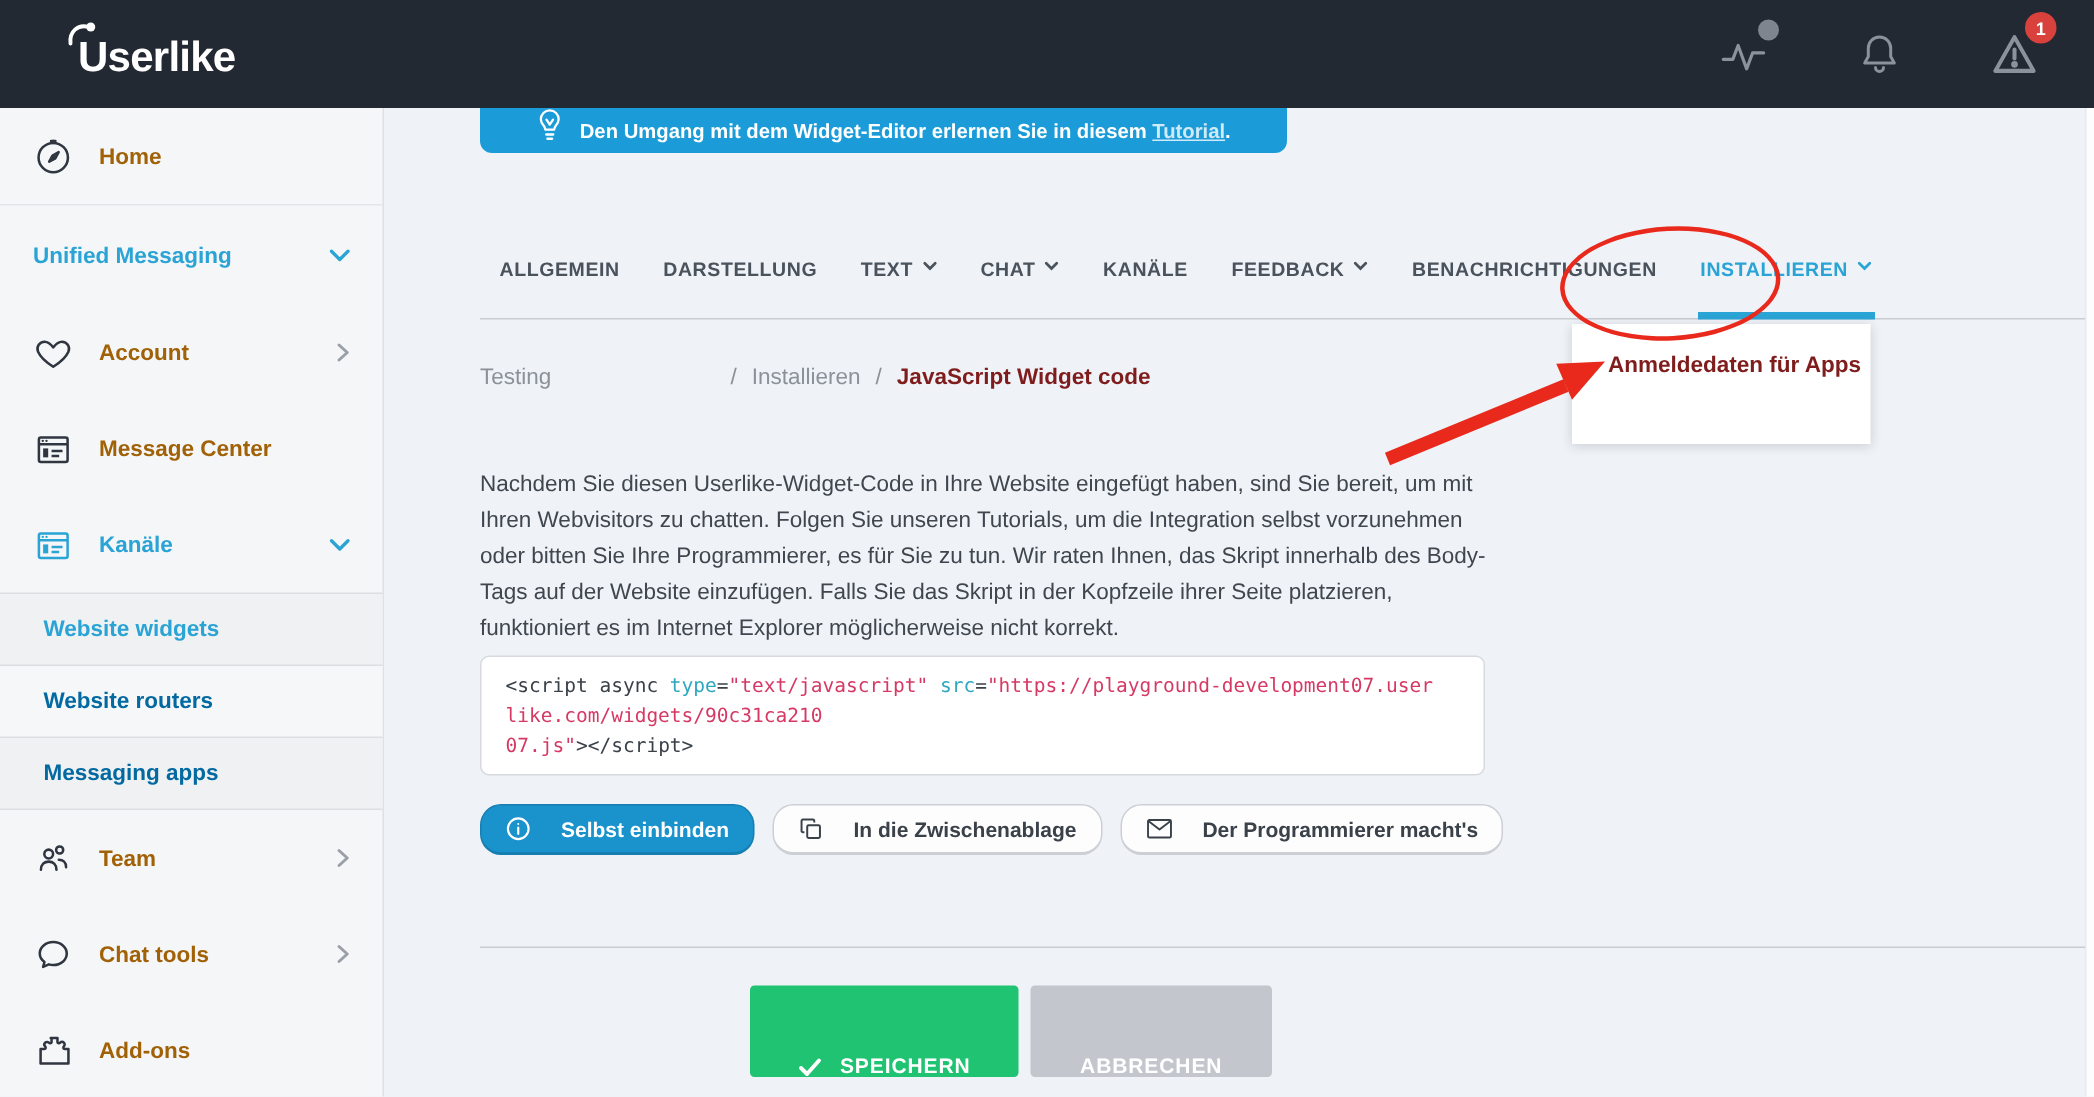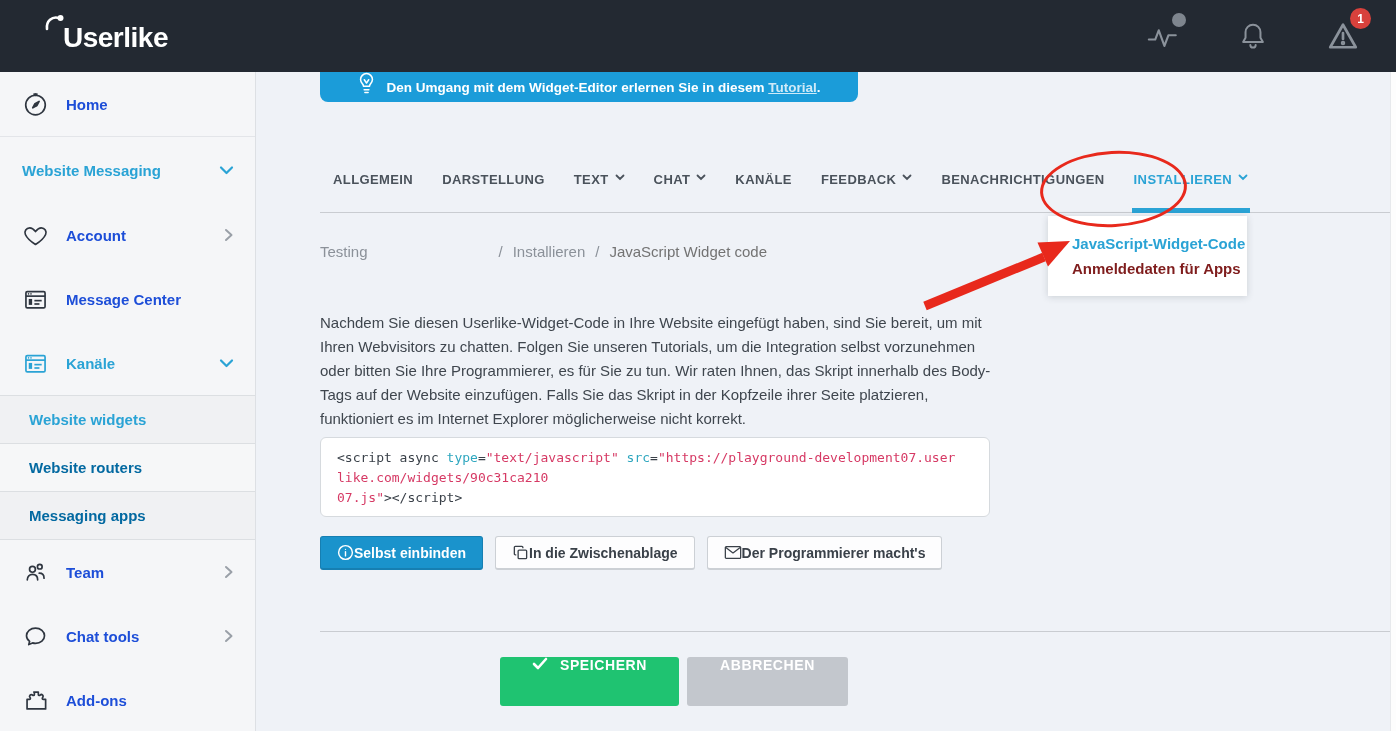--- a/index.html
+++ b/index.html
@@ -2,31 +2,31 @@
 <html><head>
 <meta charset="utf-8">
 <style>
   * { margin:0; padding:0; box-sizing:border-box; }
   html,body { width:1396px; height:731px; overflow:hidden; font-family:"Liberation Sans", sans-serif; background:#eff2f7; }
 
   
   .header { position:absolute; left:0; top:0; width:1396px; height:72px; background:#232932; z-index:20; }
   .logo { position:absolute; left:24px; top:14px; width:180px; height:44px; cursor:pointer; }
   .logo-hook { position:absolute; left:20px; top:-1px; }
-  .logo-text { position:absolute; left:39px; top:8px; color:#fff; font-size:28px; font-weight:700; letter-spacing:-0.5px; }
+  .logo-text { position:absolute; left:28px; top:8px; color:#fff; font-size:28px; font-weight:700; letter-spacing:-0.5px; }
   .hicons { position:absolute; right:34px; top:0; height:72px; display:flex; align-items:center; gap:52px; }
   .hicon { position:relative; width:38px; height:38px; display:flex; align-items:center; justify-content:center; cursor:pointer; color:#8b929b; }
   .hicon .dot { position:absolute; right:-4px; top:-4px; width:14px; height:14px; border-radius:50%; background:#7e858e; }
   .hicon .badge { position:absolute; right:-9px; top:-9px; min-width:21px; height:21px; border-radius:11px; background:#d8413c; color:#fff; font-size:12px; font-weight:700; display:flex; align-items:center; justify-content:center; }
 
   
   .sidebar { position:absolute; left:0; top:72px; width:256px; height:659px; background:#f5f6f8; border-right:1px solid #dde0e4; z-index:10; }
   .sb-item { position:relative; display:flex; align-items:center; height:64px; padding-left:22px; cursor:pointer; }
   .sb-item .sb-ico { width:27px; height:27px; margin-right:17px; color:#2f3640; flex:0 0 27px; }
-  .sb-item .sb-label { font-size:15px; font-weight:600; color:#1d4ed8; }
+  .sb-item .sb-label { font-size:15px; font-weight:600; color:#a16207; }
   .sb-item.teal .sb-label, .sb-item.teal .sb-ico { color:#2aa3d5; }
   .sb-item .chev { position:absolute; right:21px; top:50%; transform:translateY(-50%); }
   .sb-sect { height:66px; }
   .sb-home { height:65px; border-bottom:1px solid #e3e5e9; }
   .sb-sub { border-top:1px solid #dcdfe2; }
   .sb-subitem { display:flex; align-items:center; height:48px; padding-left:29px; cursor:pointer; background:#f0f1f3; border-bottom:1px solid #dcdfe2; }
   .sb-subitem.mid { background:#f6f7f8; }
   .sb-subitem .sb-sublabel { font-size:15px; font-weight:700; color:#0369a1; }
   .sb-subitem.teal .sb-sublabel { color:#2aa3d5; }
 
@@ -44,39 +44,39 @@
   .tab.active { color:#2aa3d5; }
   .tab.active .tchev { color:#2aa3d5; }
   .tab.active::after { content:""; position:absolute; left:-2px; right:-2px; bottom:0; height:5px; background:#2aa3d5; }
 
   .dropdown { position:absolute; left:792px; top:144px; width:199px; height:80px; background:#fff; box-shadow:0 1px 7px rgba(40,50,60,0.18); padding:15px 0 0 24px; z-index:6; }
   .dd-item { font-size:15px; font-weight:700; line-height:25px; color:#7f1d1d; cursor:pointer; white-space:nowrap; }
   .dd-item.teal { color:#2aa3d5; }
 
   .breadcrumb { position:absolute; left:64px; top:171px; width:447px; display:flex; align-items:center; font-size:15px; color:#8b9199; }
   .bc-right { margin-left:auto; display:flex; gap:10px; align-items:center; }
-  .bc-current { color:#737373; font-weight:400; cursor:pointer; }
+  .bc-current { color:#7f1d1d; font-weight:700; cursor:pointer; }
   .bc-link { cursor:pointer; }
 
   .bodytext { position:absolute; left:64px; top:239px; width:672px; font-size:15px; line-height:24px; color:#3f464e; }
 
   .codebox { position:absolute; left:64px; top:365px; width:670px; height:80px; background:#fff; border:1px solid #d6dade; border-radius:6px; padding:10px 16px; font-family:"DejaVu Sans Mono", monospace; font-size:13px; line-height:20px; overflow:hidden; white-space:nowrap; }
   .c-tag { color:#3a4149; }
   .c-attr { color:#2fa7bf; }
   .c-str { color:#d63964; }
 
   .actions { position:absolute; left:64px; top:464px; display:flex; gap:12px; }
-  .btn { height:34px; display:flex; align-items:center; gap:0; padding:0 16px; font-size:14px; font-weight:600; border-radius:3px; cursor:pointer; white-space:nowrap; }
+  .btn { height:34px; display:flex; align-items:center; gap:20px; padding:0 16px; font-size:14px; font-weight:600; border-radius:14px; cursor:pointer; white-space:nowrap; }
   .btn-blue { background:#1a93cc; color:#fff; border:1px solid #167fb2; border-bottom-width:2px; }
   .btn-ghost { background:#fdfdfe; color:#3a4149; border:1px solid #ccd0d5; border-bottom-width:2px; }
 
   .divider2 { position:absolute; left:64px; right:0; top:559px; border-top:1px solid #c9ccd1; }
 
   .footer-actions { position:absolute; left:244px; top:585px; display:flex; gap:8px; }
-  .fbtn { height:49px; display:flex; align-items:flex-start; justify-content:center; gap:12px; font-size:14px; font-weight:700; letter-spacing:0.6px; color:#fff; border-radius:3px; cursor:pointer; border:none; }
+  .fbtn { height:61px; display:flex; align-items:flex-end; justify-content:center; gap:12px; font-size:14px; font-weight:700; letter-spacing:0.6px; color:#fff; border-radius:3px; cursor:pointer; border:none; }
   .fbtn-save { width:179px; background:#1fc371; }
   .fbtn-cancel { width:161px; background:#c3c7cd; }
 
   
   .ann-ellipse { position:absolute; left:784px; top:79px; width:147px; height:76px; border:3px solid #e8291c; border-radius:50%; transform:rotate(-3deg); z-index:7; pointer-events:none; }
   .ann-arrow { position:absolute; left:640px; top:160px; z-index:8; pointer-events:none; }
 
   .scrollstrip { position:absolute; right:0; top:72px; width:6px; height:659px; background:#fdfdfd; border-left:1px solid #e7e9ec; z-index:30; }
 </style>
 </head>
@@ -120,21 +120,21 @@
     <svg class="sb-ico" viewBox="0 0 24 24" fill="none" stroke="currentColor" stroke-width="1.5">
       <circle cx="12" cy="12.5" r="8.7"></circle>
       <path d="M12 2.5v1.4M10.7 2.7h2.6" stroke-linecap="round"></path>
       <path d="M15.2 9.3l-2 3.6-3.6 2 2-3.6z" stroke-linejoin="round"></path>
       <circle cx="12" cy="12.5" r="0.8" fill="currentColor"></circle>
     </svg>
     <span class="sb-label">Home</span>
   </div>
 
   <div class="sb-item sb-sect teal">
-    <span class="sb-label">Website Messaging</span>
+    <span class="sb-label">Unified Messaging</span>
     <svg class="chev" width="15" height="12" viewBox="0 0 15 12" fill="none" stroke="#2aa3d5" stroke-width="2.2" stroke-linecap="round" stroke-linejoin="round">
         <polyline points="2,3.5 7.5,9 13,3.5"></polyline>
       </svg>
   </div>
 
   <div class="sb-item">
     <svg class="sb-ico" viewBox="0 0 24 24" fill="none" stroke="currentColor" stroke-width="1.5" stroke-linejoin="round">
       <path d="M12 20s-7-4.4-9-8.9C1.8 8.3 3.7 5.2 6.9 5.2c2 0 3.4 1.2 5.1 3.3 1.7-2.1 3.1-3.3 5.1-3.3 3.2 0 5.1 3.1 3.9 5.9-2 4.5-9 8.9-9 8.9z"></path>
     </svg>
     <span class="sb-label">Account</span>
@@ -260,21 +260,20 @@
       </div>
     <div class="tab active">
         <span>INSTALLIEREN</span>
       <svg class="tchev" width="10" height="7" viewBox="0 0 10 7" fill="none" stroke="currentColor" stroke-width="1.8" stroke-linecap="round">
           <polyline points="1.5,1.5 5,5 8.5,1.5"></polyline>
         </svg>
       </div>
   </div>
 
   <div class="dropdown">
-    <div class="dd-item teal">JavaScript-Widget-Code</div>
     <div class="dd-item">Anmeldedaten für Apps</div>
   </div>
 
   <div class="breadcrumb">
     <span class="bc-link">Testing</span>
     <span class="bc-right">
       <span>/</span>
       <span class="bc-link">Installieren</span>
       <span>/</span>
       <span class="bc-current">JavaScript Widget code</span>

